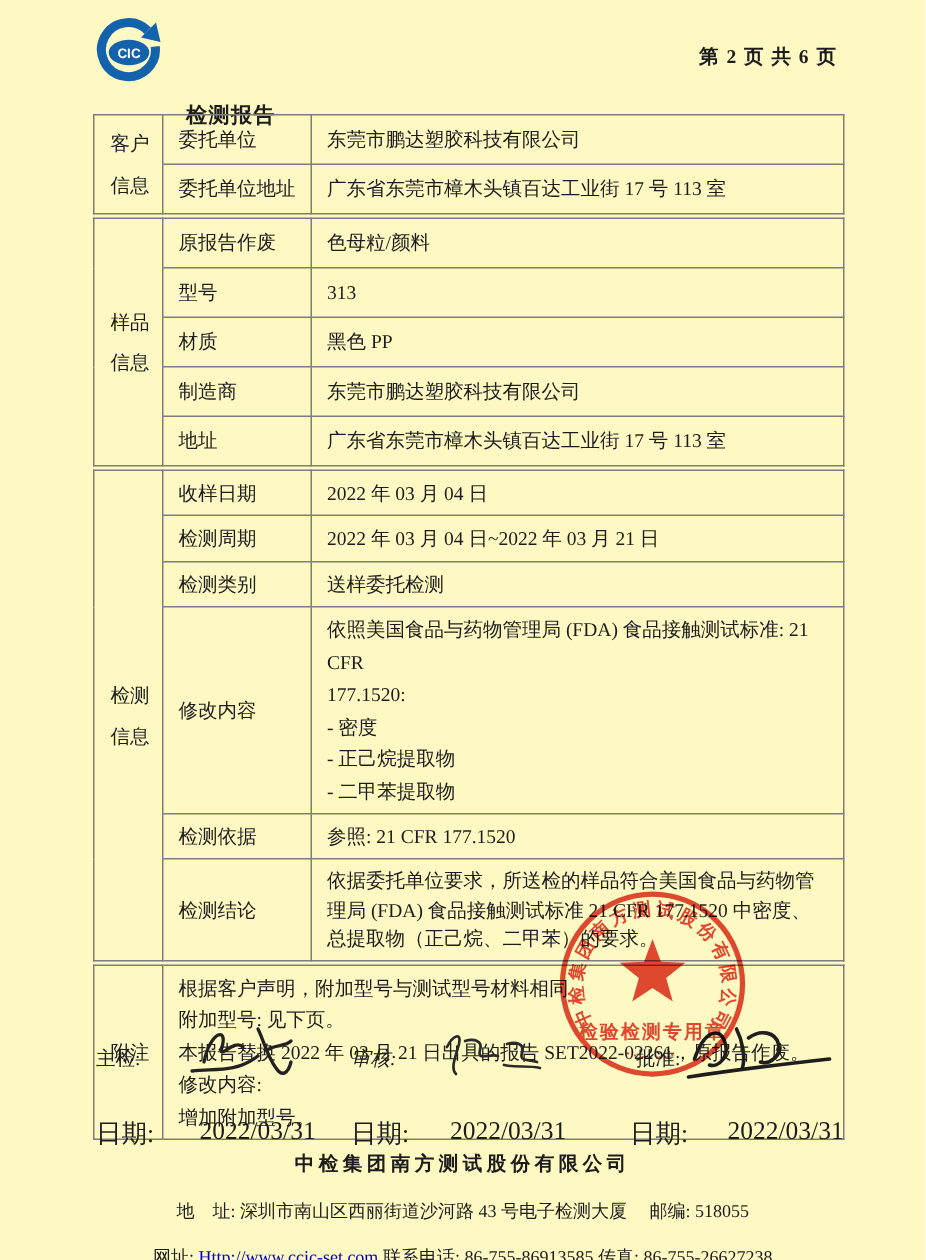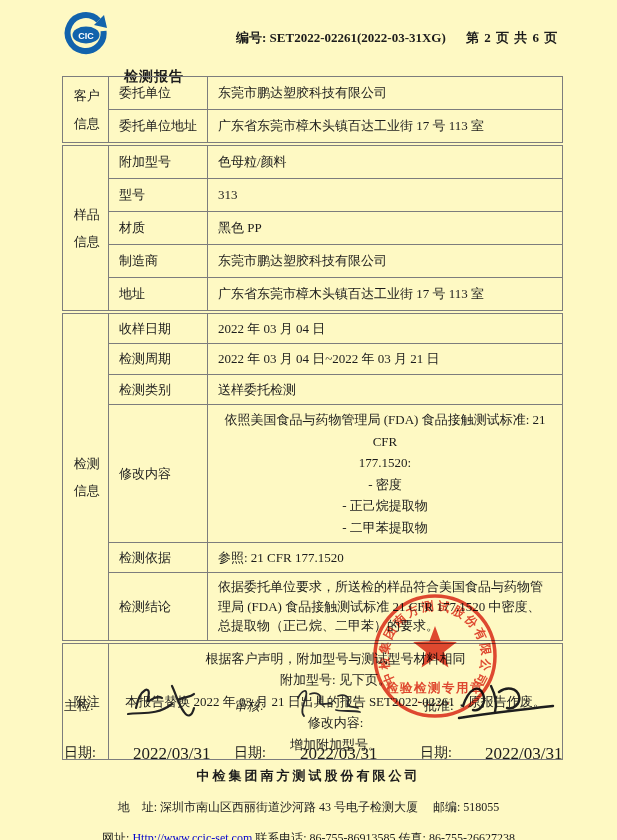--- a/index.html
+++ b/index.html
@@ -31,59 +31,55 @@
     padding: 4px 10px;
     vertical-align: middle;
     line-height: 1.65;
   }
   td.sec { width: 46px; text-align: center; padding: 0 2px; margin-top: 40px; }
   td.sec .seclbl { display: block; width: 2.1em; margin: 0 auto; line-height: 2.1; text-align: center; }
   td.field { width: 99px; }
   td.val { }
   tr.h33 { height: 33px; }
   tr.h27 { height: 27px; }
-  .multiline { white-space: pre-line; text-align: center; }
+  .multiline { white-space: pre-line; }
   td.notes-cell { line-height: 1.85; padding: 6px 12px; }
 
   
   .stamp {
     position: absolute; left: 371px; top: 592px;
     width: 130px; height: 130px;
     mix-blend-mode: multiply; opacity: 0.92;
     z-index: 5;
   }
 
   
   .siglabel { position: absolute; font-size: 13px; }
   .sig-svg { position: absolute; }
-  .datelabel { position: absolute; font-size: 14px; top: 744px; }
+  .datelabel { position: absolute; font-size: 17px; top: 744px; }
   .dateval { position: absolute; font-size: 17px; top: 744px; }
 
   
   .footer { position: absolute; left: 0; top: 767px; width: 617px; text-align: center; }
   .f-company { font-size: 13px; font-weight: bold; letter-spacing: 3px; }
   .f-line { font-size: 12px; margin-top: 14px; }
   .f-link { text-decoration: underline; cursor: pointer; }
 </style>
 </head>
 <body>
 
 <div class="page">
 
   <svg class="hdr-logo" viewBox="0 0 46 46" aria-hidden="true">
     <path d="M 35.5,8.5 A 18 18 0 1 0 40.5,19" fill="none" stroke="#1263ac" stroke-width="6" stroke-linecap="butt"></path>
     <path d="M 41,3 L 44,16 L 31,13 Z" fill="#1263ac"></path>
     <ellipse cx="23" cy="23" rx="13.5" ry="8.5" fill="#1263ac"></ellipse>
     <text x="23" y="26.5" text-anchor="middle" font-family="Liberation Sans, sans-serif" font-size="9" font-weight="bold" fill="#ffffff">CIC</text>
   </svg>
   <div class="hdr-title">检测报告</div>
-  <div class="hdr-no">
-    <span>编号:</span>
-    <span>SET2022-02261(2022-03-31XG)</span>
-  </div>
   <div class="hdr-page">第 2 页 共 6 页</div>
 
   <div class="tables">
 
     <table class="rpt">
       <tbody>
           <tr class="h33">
         <td class="sec" rowspan="2">
               <span class="seclbl">客户信息</span>
             </td>
@@ -96,21 +92,21 @@
       </tr>
     </tbody>
       </table>
 
     <table class="rpt">
       <tbody>
           <tr class="h33">
         <td class="sec" rowspan="5">
               <span class="seclbl">样品信息</span>
             </td>
-        <td class="field">附加型号</td>
+        <td class="field">原报告作废</td>
         <td class="val">色母粒/颜料</td>
       </tr>
       <tr class="h33">
         <td class="field">型号</td>
         <td class="val">313</td>
       </tr>
       <tr class="h33">
         <td class="field">材质</td>
         <td class="val">黑色 PP</td>
       </tr>

